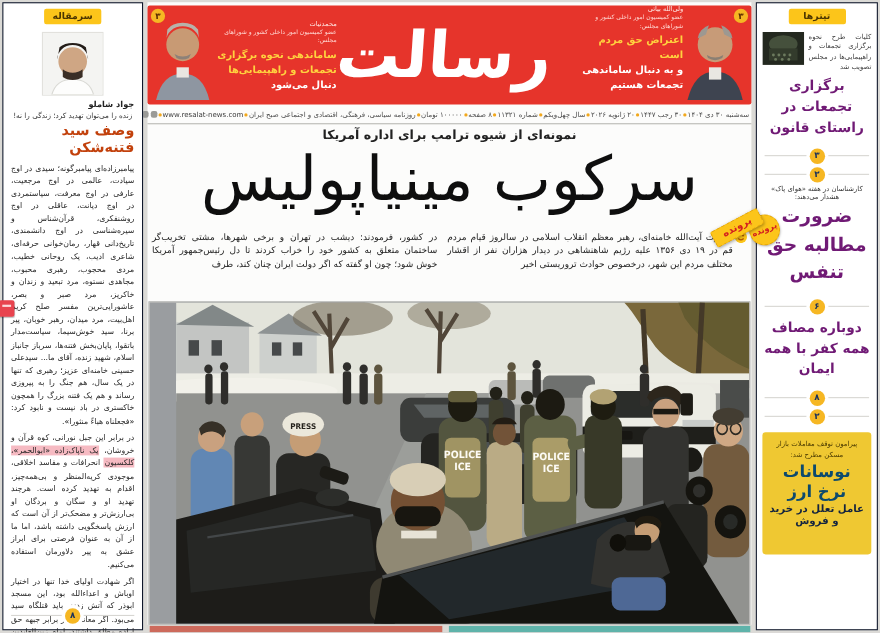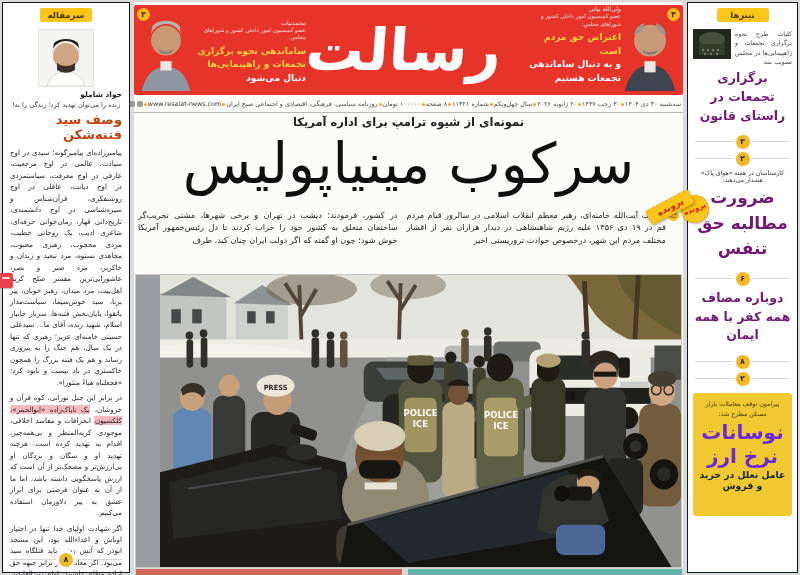--- a/index.html
+++ b/index.html
@@ -70,21 +70,21 @@
   .sb-sep{position:relative;border-top:1px solid #d7d6d2;margin:16px 2px 10px;}
   .sb-badge{position:absolute;left:50%;top:0;transform:translate(-50%,-50%);width:14px;height:14px;
             border-radius:50%;background:#f6b723;color:#17305c;font-size:8px;font-weight:bold;
             text-align:center;line-height:14px;box-shadow:0 0 0 3px #fff;}
   .item3{position:relative;}
   .sticker{position:absolute;left:-12px;top:26px;width:26px;height:26px;border-radius:50%;background:#fcc51a;
            color:#d41f1f;font-size:7.5px;font-weight:bold;text-align:center;line-height:26px;
            transform:rotate(-22deg);box-shadow:0 1px 2px rgba(0,0,0,.3);border:1px dashed #e7a90c;}
   .ybox{position:relative;margin-top:14px;background:#efc832;border-radius:3px;padding:6px 5px 10px;}
   .yb-kicker{font-size:6.3px;color:#4a3a00;text-align:center;line-height:1.5;}
-  .yb-title{font-size:20px;font-weight:bold;color:#6d28d9;text-align:center;margin:2px 0 1px;}
+  .yb-title{font-size:15px;font-weight:bold;color:#0c4a6e;text-align:center;margin:2px 0 1px;}
   .yb-sub{font-size:9.3px;font-weight:bold;color:#13233f;text-align:center;margin-bottom:15px;}
 
   
   .ed-photo{display:block;margin:4px auto 3px;border:1px solid #e2e1dd;}
   .ed-author{font-size:7.5px;font-weight:bold;color:#222;text-align:right;margin-top:2px;}
   .ed-sub{font-size:6.6px;color:#3a3a3a;text-align:center;margin:2px 0 3px;}
   .ed-title{font-size:13px;font-weight:bold;color:#c2410c;text-align:right;margin:0 0 5px;}
   .ed-body p{font-size:7.1px;line-height:1.62;color:#262626;text-align:justify;margin:0 0 4px;}
   mark{background:#f6bac2;color:inherit;padding:0 1px;}
   .ed-marker{position:absolute;left:-4px;top:270px;width:14px;height:15px;background:#e8434e;border-radius:2px;

